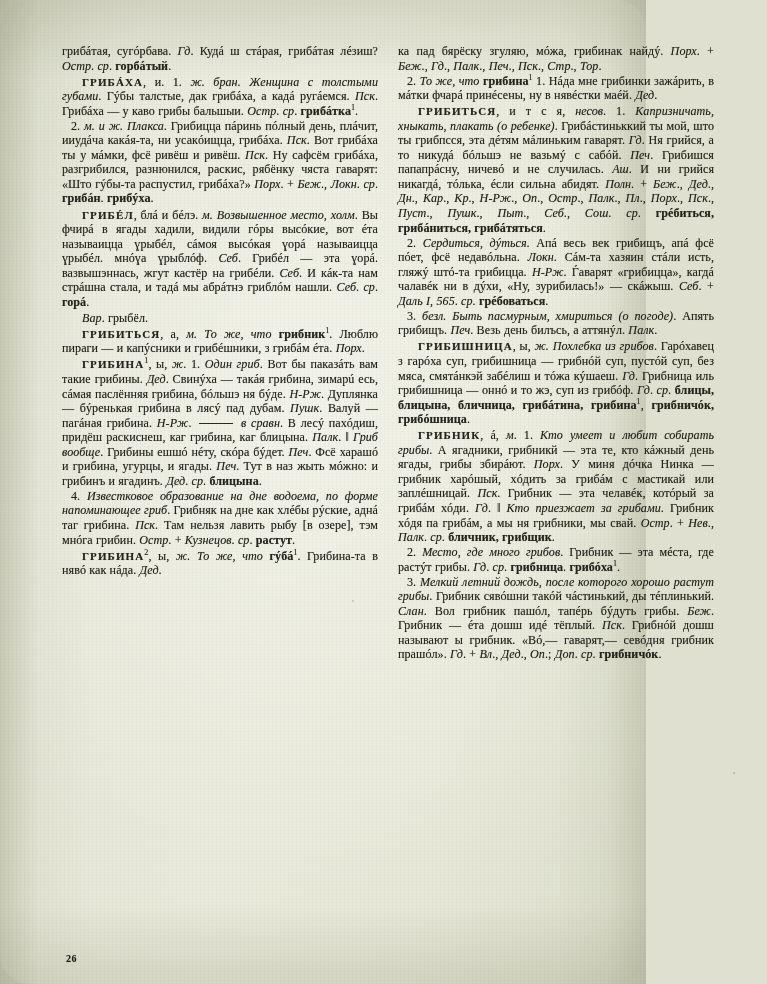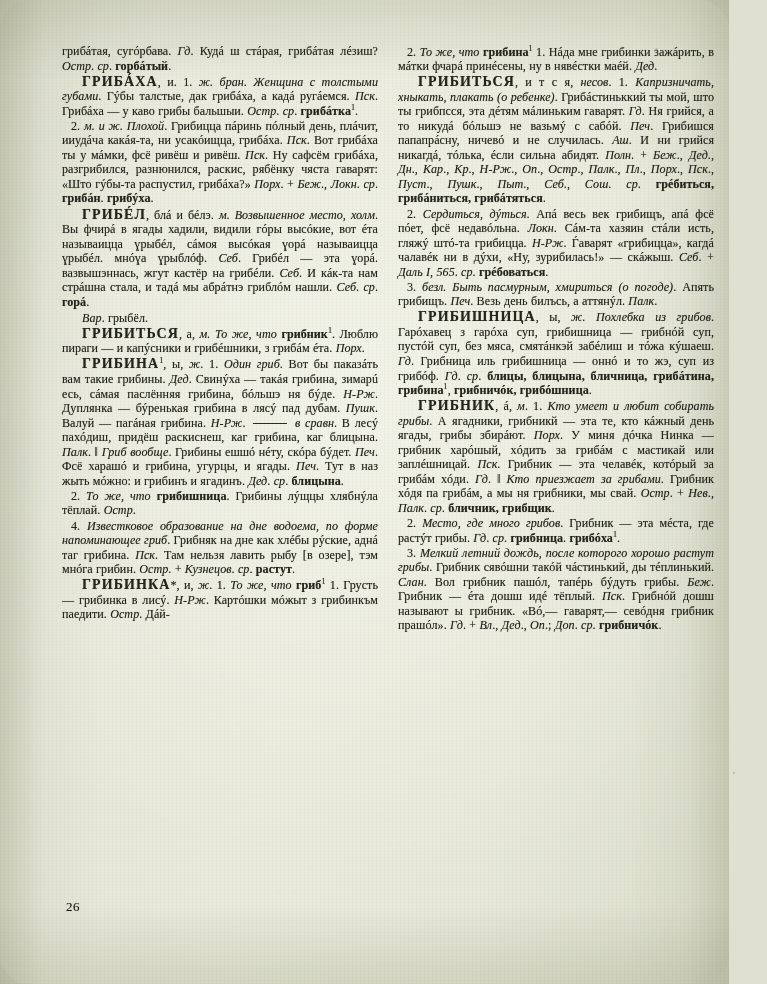--- a/index.html
+++ b/index.html
@@ -11,21 +11,21 @@
     width: 767px;
     height: 984px;
     overflow: hidden;
     background: #dfe0cf;
     font-family: "Liberation Serif", "DejaVu Serif", serif;
     color: #24241c;
   }
   
   .page {
     position: relative;
-    width: 729px;
+    width: 646px;
     height: 984px;
     box-sizing: border-box;
     background:
       radial-gradient(ellipse 120% 90% at 48% 40%, rgba(255,255,250,0.50) 0%, rgba(255,255,250,0.12) 55%, rgba(210,212,190,0.00) 100%),
       linear-gradient(100deg, #d7d9c6 0%, #e3e4d4 18%, #e6e7d7 45%, #e4e5d4 70%, #d9dbc8 100%);
     border-radius: 30px;
   }
   .page::after {
     content: "";
     position: absolute;
@@ -74,39 +74,39 @@
     letter-spacing: 0.05px;
   }
   .entry.cont { text-indent: 0; }
   .entry.head { text-indent: 20px; margin-top: 1.5px; }
   .entry.sense { text-indent: 9px; margin-top: 0.5px; }
   .entry.varline { text-indent: 20px; margin-top: 1.5px; font-family: Liberation Serif, serif; }
 
   .hw {
     font-weight: bold;
     letter-spacing: 1.1px;
-    font-size: 14px;
+    font-size: 11px;
     margin-top: 33px;
   }
   sup { font-size: 8px; vertical-align: super; line-height: 0; }
 
   .rule {
     display: inline-block;
     width: 34px;
     border-bottom: 1.2px solid #2a2a20;
     vertical-align: 3px;
     margin: 0 3px;
   }
 
   .page-number {
     position: absolute;
     left: 66px;
-    top: 899px;
-    font-size: 13px;
-    font-weight: normal;
+    top: 953px;
+    font-size: 10px;
+    font-weight: bold;
     letter-spacing: 0.5px;
     z-index: 2;
     color: #20201a;
   }
 
   
   .columns, .page-number {
     text-shadow: 0 0 0.7px rgba(40,45,30,0.45);
     filter: saturate(0.9);
   }
@@ -121,30 +121,30 @@
 </head>
 <body>
 
 <div class="page">
   <div class="vignette"></div>
 
   <div class="columns">
     <div class="col" id="left-col">
         <p class="entry cont">грибáтая, сугóрбава. <i>Гд</i>. Кудá ш стáрая, грибáтая лéзиш? <i>Остр</i>. <i>ср</i>. <b>горбáтый</b>.</p>
         <p class="entry head"><span class="hw">ГРИБÁХА</span>, и. 1. <i>ж. бран. Женщина с толстыми губами</i>. Гýбы талстые, дак грибáха, а кадá ругáемся. <i>Пск</i>. Грибáха — у каво грибы бальшыи. <i>Остр</i>. <i>ср</i>. <b>грибáтка</b><sup>1</sup>.</p>
-        <p class="entry sense">2. <i>м. и ж. Плохой</i>. Грибицца пáринь пóлный день, плáчит, ииудáча какáя-та, ни усакóищца, грибáха. <i>Пск</i>. Вот грибáха ты у мáмки, фсё ривёш и ривёш. <i>Пск</i>. Ну сафсём грибáха, разгрибился, разнюнился, раскис, рябёнку чяста гаварят: «Што гýбы-та распустил, грибáха?» <i>Порх</i>. + <i>Беж</i>., <i>Локн</i>. <i>ср</i>. <b>грибáн</b>. <b>грибýха</b>.</p>
+        <p class="entry sense">2. <i>м. и ж. Плакса</i>. Грибицца пáринь пóлный день, плáчит, ииудáча какáя-та, ни усакóищца, грибáха. <i>Пск</i>. Вот грибáха ты у мáмки, фсё ривёш и ривёш. <i>Пск</i>. Ну сафсём грибáха, разгрибился, разнюнился, раскис, рябёнку чяста гаварят: «Што гýбы-та распустил, грибáха?» <i>Порх</i>. + <i>Беж</i>., <i>Локн</i>. <i>ср</i>. <b>грибáн</b>. <b>грибýха</b>.</p>
         <p class="entry head"><span class="hw">ГРИБÉЛ</span>, блá и бéлэ. <i>м. Возвышенное место, холм</i>. Вы фчирá в ягады хадили, видили гóры высóкие, вот éта называицца ɣрыбéл, сáмоя высóкая ɣорá называицца ɣрыбéл. мнóɣа ɣрыблóф. <i>Себ</i>. Грибéл — эта ɣорá. вазвышэннась, жгут кастёр на грибéли. <i>Себ</i>. И кáк-та нам стрáшна стала, и тадá мы абрáтнэ гриблóм нашли. <i>Себ</i>. <i>ср</i>. <b>горá</b>.</p>
         <p class="entry varline"><i>Вар</i>. грыбёл.</p>
         <p class="entry head"><span class="hw">ГРИБИТЬСЯ</span>, а, <i>м. То же, что</i> <b>грибник</b><sup>1</sup>. Люблю пираги — и капýсники и грибéшники, з грибáм éта. <i>Порх</i>.</p>
         <p class="entry head"><span class="hw">ГРИБИНА</span><sup>1</sup>, ы, <i>ж</i>. 1. <i>Один гриб</i>. Вот бы паказáть вам такие грибины. <i>Дед</i>. Свинýха — такáя грибина, зимарú есь, сáмая паслённяя грибина, бóльшэ ня бýде. <i>Н-Рж</i>. Дуплянка — бýренькая грибина в лясý пад дубам. <i>Пушк</i>. Валуй — пагáная грибина. <i>Н-Рж</i>. <span class="rule"></span> <i>в сравн</i>. В лесý пахóдиш, придёш раскиснеш, каг грибина, каг блицына. <i>Палк</i>. ǁ <i>Гриб вообще</i>. Грибины ешшó нéту, скóра бýдет. <i>Печ</i>. Фсё харашó и грибина, угурцы, и ягады. <i>Печ</i>. Тут в наз жыть мóжно: и грибинъ и ягадинъ. <i>Дед</i>. <i>ср</i>. <b>блицына</b>.</p>
-        <p class="entry sense">2. <i>То же, что</i> <b>грибишница</b>. Грибины лýщцы хлябнýла тёплай. <i>Остр</i>.</p>
         <p class="entry sense">4. <i>Известковое образование на дне водоема, по форме напоминающее гриб</i>. Грибняк на дне как хлéбы рýские, аднá таг грибина. <i>Пск</i>. Там нельзя лавить рыбу [в озере], тэм мнóга грибин. <i>Остр</i>. + <i>Кузнецов</i>. <i>ср</i>. <b>растут</b>.</p>
-        <p class="entry head"><span class="hw">ГРИБИНКА</span>*, и, <i>ж</i>. 1. <i>То же, что</i> <b>гриб</b><sup>1</sup> 1. Грусть — грибинка в лисý. <i>Н-Рж</i>. Картóшки мóжыт з грибинкъм паедити. <i>Остр</i>. Дáй-</p>
+        <p class="entry head"><span class="hw">ГРИБИНА</span><sup>2</sup>, ы, <i>ж. То же, что</i> <b>гýбá</b><sup>1</sup>. Грибина-та в нявó как нáда. <i>Дед</i>.</p>
       </div>
     <div class="col" id="right-col">
+        <p class="entry cont">ка пад бярёску згуляю, мóжа, грибинак найдý. <i>Порх</i>. + <i>Беж</i>., <i>Гд</i>., <i>Палк</i>., <i>Печ</i>., <i>Пск</i>., <i>Стр</i>., <i>Тор</i>.</p>
         <p class="entry sense">2. <i>То же, что</i> <b>грибина</b><sup>1</sup> 1. Нáда мне грибинки зажáрить, в мáтки фчарá принéсены, ну в нявéстки маéй. <i>Дед</i>.</p>
         <p class="entry head"><span class="hw">ГРИБИТЬСЯ</span>, и т с я, <i>несов</i>. 1. <i>Капризничать, хныкать, плакать (о ребенке)</i>. Грибáстиньккий ты мой, што ты грибпсся, эта дéтям мáлиньким гаварят. <i>Гд</i>. Ня грийся, а то никудá бóльшэ не вазьмý с сабóй. <i>Печ</i>. Грибишся папапрáсну, ничевó и не случилась. <i>Аш</i>. И ни грийся никагдá, тóлька, éсли сильна абидят. <i>Полн</i>. + <i>Беж</i>., <i>Дед</i>., <i>Дн</i>., <i>Кар</i>., <i>Кр</i>., <i>Н-Рж</i>., <i>Оп</i>., <i>Остр</i>., <i>Палк</i>., <i>Пл</i>., <i>Порх</i>., <i>Пск</i>., <i>Пуст</i>., <i>Пушк</i>., <i>Пыт</i>., <i>Себ</i>., <i>Сош</i>. <i>ср</i>. <b>грéбиться, грибáниться, грибáтяться</b>.</p>
         <p class="entry sense">2. <i>Сердиться, дýться</i>. Апá весь век грибищъ, апá фсё пóет, фсё недавóльна. <i>Локн</i>. Сáм-та хазяин стáли исть, гляжý штó-та грибицца. <i>Н-Рж</i>. Ѓаварят «грибицца», кагдá чалавéк ни в дýхи, «Ну, зурибилась!» — скáжыш. <i>Себ</i>. + <i>Даль I</i>, <i>565</i>. <i>ср</i>. <b>грéбоваться</b>.</p>
         <p class="entry sense">3. <i>безл. Быть пасмурным, хмириться (о погоде)</i>. Апять грибищъ. <i>Печ</i>. Везь день билъсь, а аттянýл. <i>Палк</i>.</p>
         <p class="entry head"><span class="hw">ГРИБИШНИЦА</span>, ы, <i>ж. Похлебка из грибов</i>. Гарóхавец з гарóха суп, грибишница — грибнóй суп, пустóй суп, без мяса, смятáнкэй забéлиш и тóжа кýшаеш. <i>Гд</i>. Грибница иль грибишница — оннó и то жэ, суп из грибóф. <i>Гд</i>. <i>ср</i>. <b>блицы, блицына, бличница, грибáтина, грибина</b><sup>1</sup>, <b>грибничóк, грибóшница</b>.</p>
         <p class="entry head"><span class="hw">ГРИБНИК</span>, á, <i>м</i>. 1. <i>Кто умеет и любит собирать грибы</i>. А ягадники, грибникй — эта те, кто кáжный день ягады, грибы збирáют. <i>Порх</i>. У миня дóчка Нинка — грибник харóшый, хóдить за грибáм с мастикай или заплéшницай. <i>Пск</i>. Грибник — эта челавéк, котóрый за грибáм хóди. <i>Гд</i>. ǁ <i>Кто приезжает за грибами</i>. Грибник хóдя па грибáм, а мы ня грибники, мы свай. <i>Остр</i>. + <i>Нев</i>., <i>Палк</i>. <i>ср</i>. <b>бличник, грибщик</b>.</p>
         <p class="entry sense">2. <i>Место, где много грибов</i>. Грибник — эта мéста, где растýт грибы. <i>Гд</i>. <i>ср</i>. <b>грибница</b>. <b>грибóха</b><sup>1</sup>.</p>
         <p class="entry sense">3. <i>Мелкий летний дождь, после которого хорошо растут грибы</i>. Грибник сявóшни такóй чáстинький, ды тéплинький. <i>Слан</i>. Вол грибник пашóл, тапéрь бýдуть грибы. <i>Беж</i>. Грибник — éта дошш идé тёплый. <i>Пск</i>. Грибнóй дошш называют ы грибник. «Вó,— гаварят,— севóдня грибник прашóл». <i>Гд</i>. + <i>Вл</i>., <i>Дед</i>., <i>Оп</i>.; <i>Доп</i>. <i>ср</i>. <b>грибничóк</b>.</p>
       </div>
   </div>

